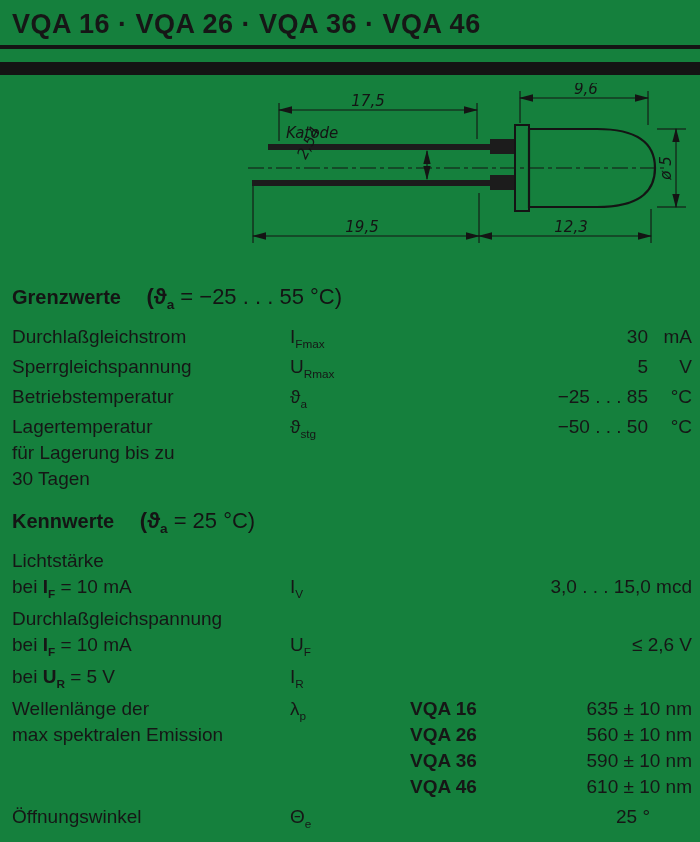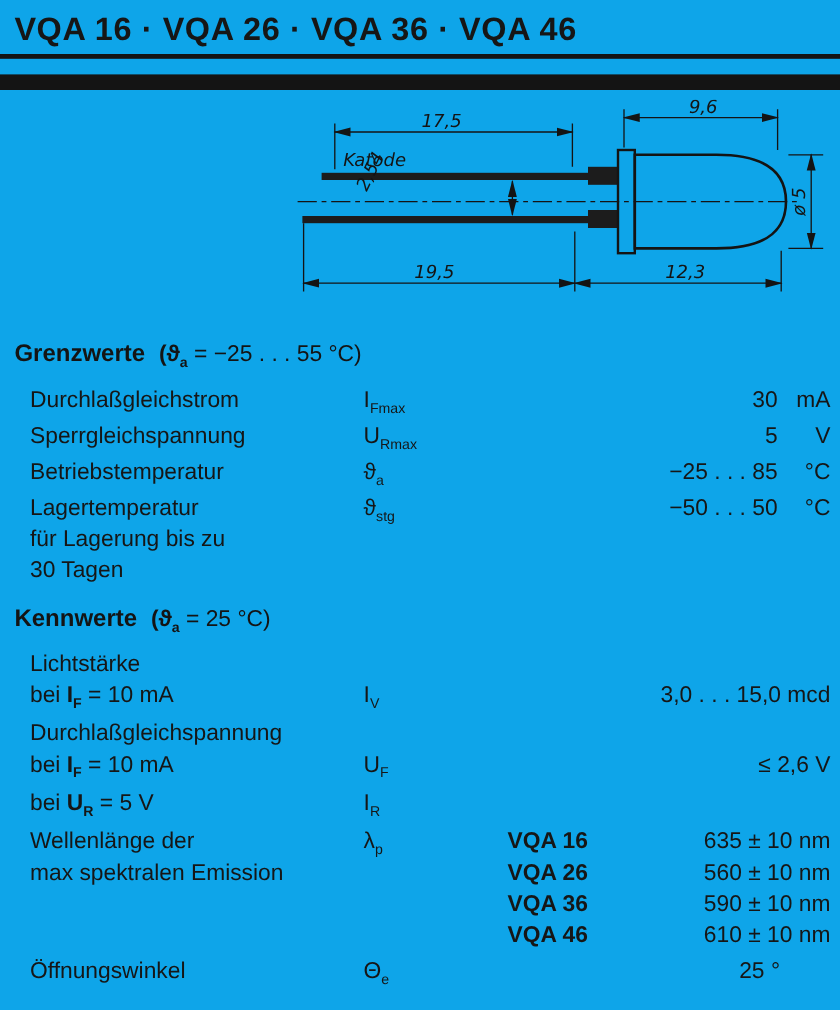--- a/index.html
+++ b/index.html
@@ -1,36 +1,36 @@
 <!DOCTYPE html>
 <html><head>
 <meta charset="utf-8">
 <style>
   html,body {margin:0; padding:0; background:#e9e9e6;}
   .page {
-    width:700px; height:842px; margin:0 auto; background:#0ea5e9;
+    width:700px; height:842px; margin:0 auto; background:#15803d;
     font-family:"Liberation Sans","DejaVu Sans",sans-serif;
     color:#161616; box-sizing:border-box; overflow:hidden; position:relative;
   }
   
   .hdr-title {
     margin:0; padding:9px 0 5px 12px;
     font-size:27px; font-weight:700; letter-spacing:0.5px;
     border-bottom:4px solid #141414;
   }
   .thick-bar {height:13px; background:#141414; margin-top:13px;}
   
   .drawing {margin:8px 0 0 0; display:block;}
   
   .content {padding:0 8px 0 12px;}
   h2.sec {font-size:20px; margin:16px 0 12px 0; font-weight:400; color:#141414;}
   h2.sec .hb {font-weight:700;}
-  h2.sec .hc {font-size:19px; margin-left:6px;}
+  h2.sec .hc {font-size:22px; margin-left:20px;}
   h2.sec .hc .sy {font-weight:700;}
-  .row {display:flex; align-items:flex-start; font-size:19px; line-height:26px; margin:0 0 4px 13px;}
+  .row {display:flex; align-items:flex-start; font-size:19px; line-height:26px; margin:0 0 4px 0;}
   .row.bottom {align-items:flex-end; margin-bottom:6px;}
   .c-label {width:278px;}
   .c-sym {width:120px; font-weight:400;}
   .c-val {flex:1; display:flex; justify-content:flex-end; white-space:pre;}
   .unit {display:inline-block; width:44px; text-align:right;}
   sub {font-size:0.62em; line-height:1;}
   .sy {font-weight:700;}
   .c-variants {flex:1;}
   .vrow {display:flex; line-height:26px;}
   .vname {width:108px; font-weight:700;}

